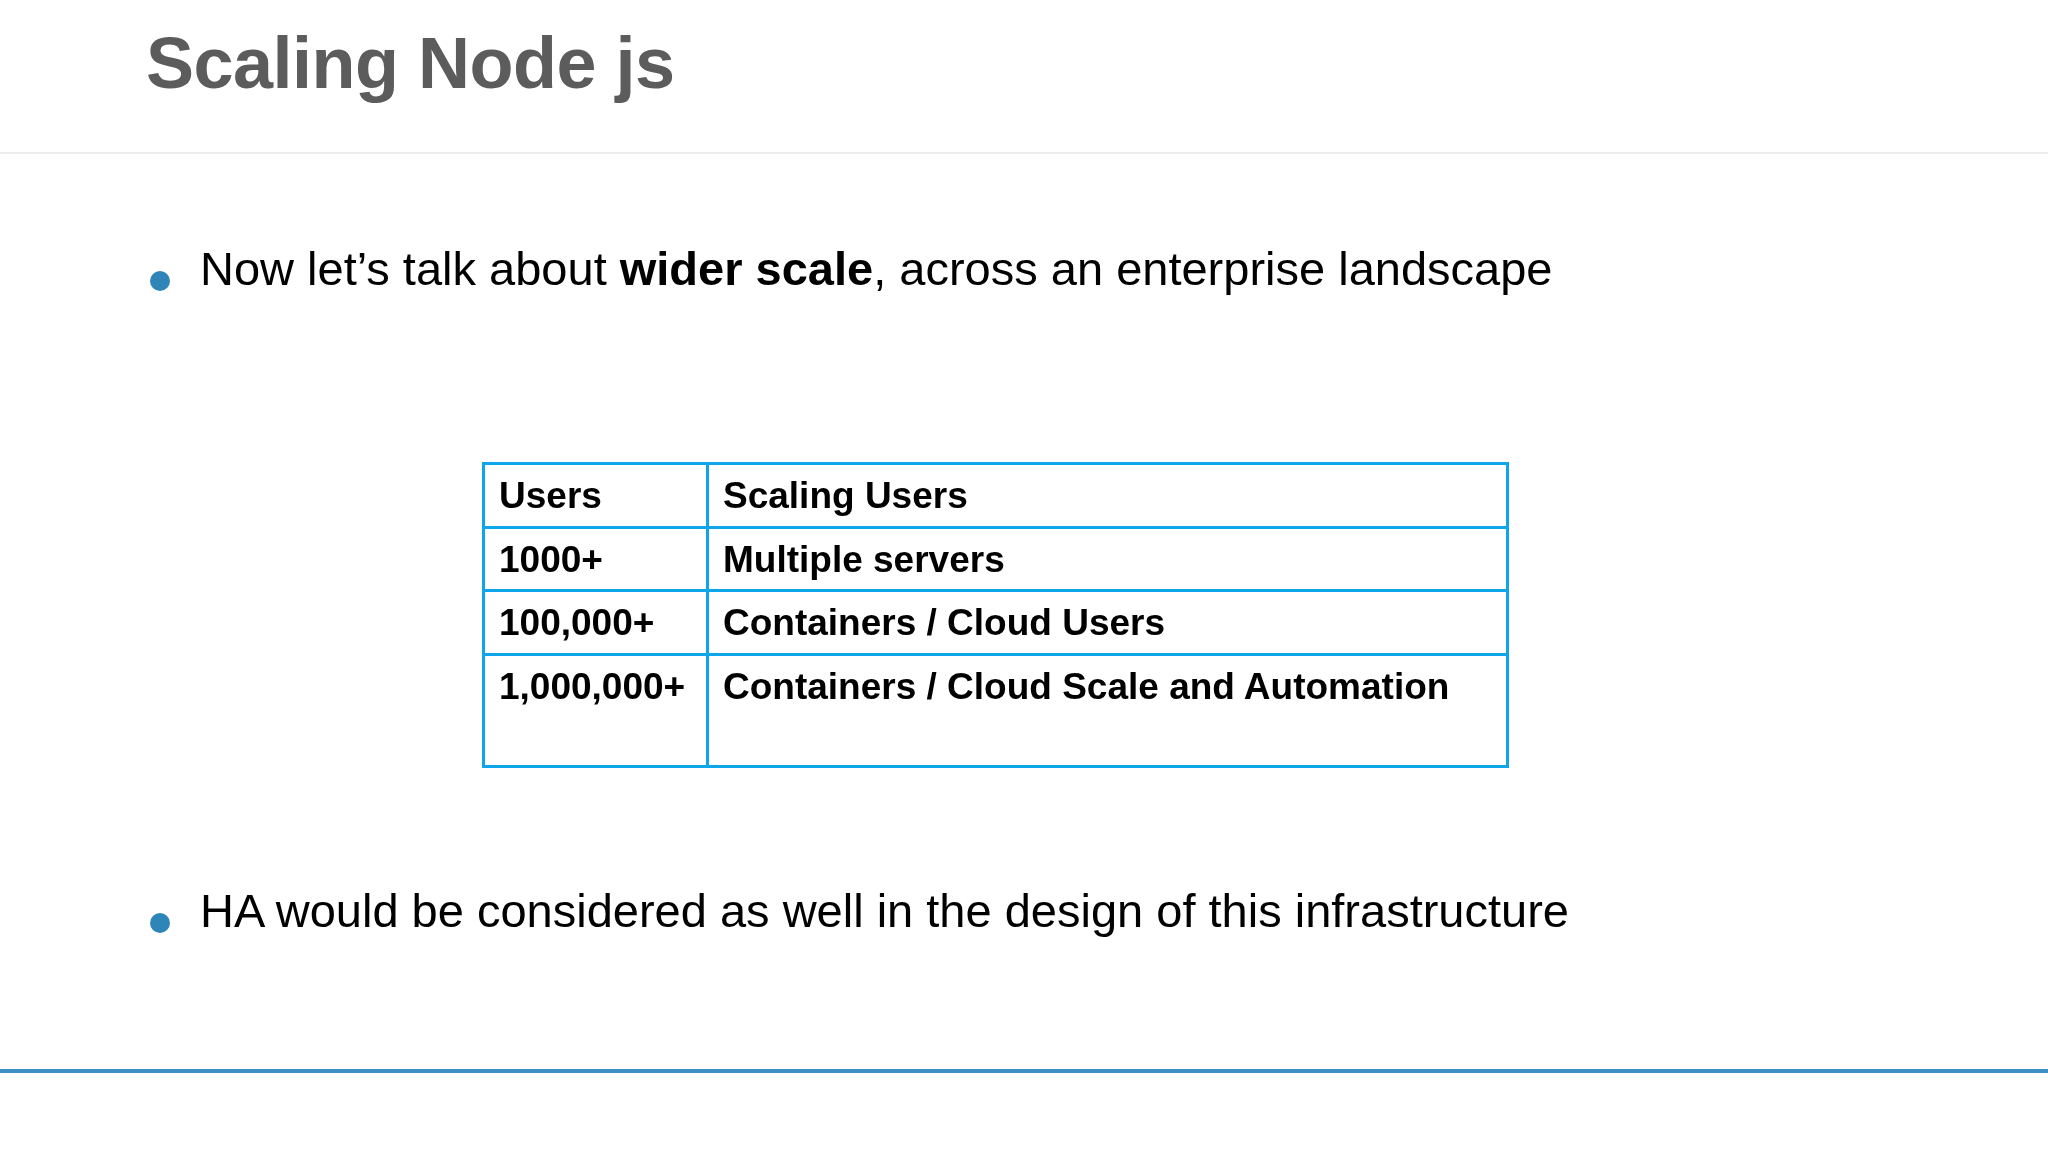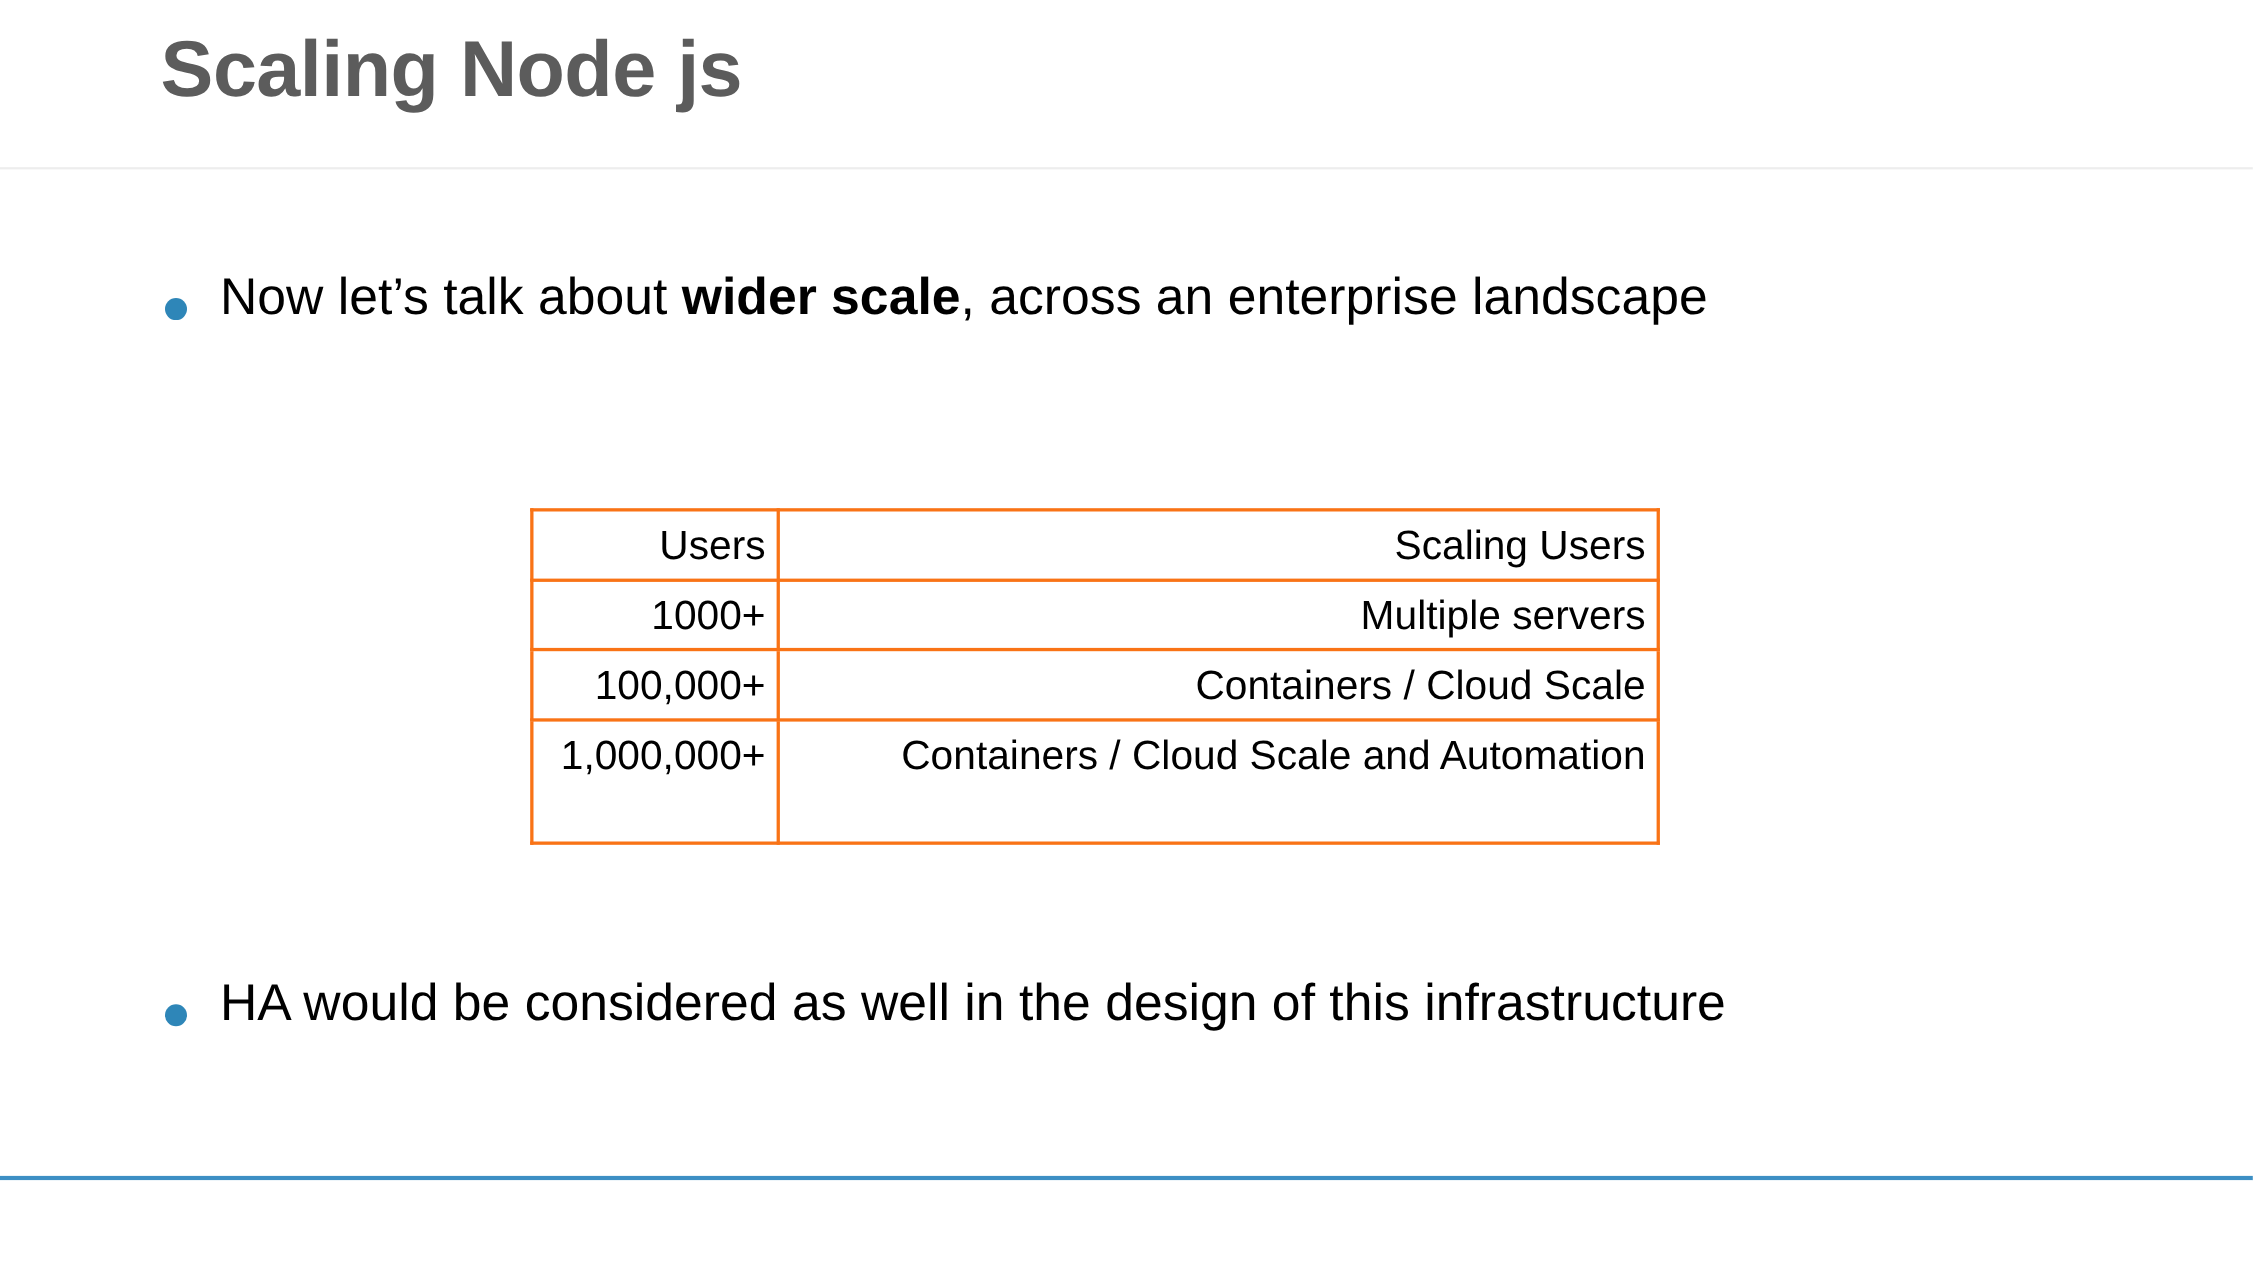--- a/index.html
+++ b/index.html
@@ -85,25 +85,25 @@
     width: 1024px;
     border-collapse: collapse;
     table-layout: fixed;
     border: 3px solid #000000;
     background: #ffffff;
   }
   .scaling-table col.c1 { width: 224px; }
   .scaling-table col.c2 { width: 800px; }
   .scaling-table td,
   .scaling-table th {
-    border: 3px solid #f97316;
-    text-align: right;
+    border: 3px solid #0ea5e9;
+    text-align: left;
     vertical-align: top;
     font-size: 37px;
-    font-weight: normal;
+    font-weight: bold;
     color: #000000;
     padding: 9px 10px 8px 14px;
     line-height: 1.18;
     height: 56px;
     box-sizing: border-box;
   }
   .scaling-table tr.tall td { height: 112px; }
 
   
   .footer-rule {
@@ -149,21 +149,21 @@
           <th>Scaling Users</th>
         </tr>
       </thead>
       <tbody>
         <tr>
           <td>1000+</td>
           <td>Multiple servers</td>
         </tr>
         <tr>
           <td>100,000+</td>
-          <td>Containers / Cloud Scale</td>
+          <td>Containers / Cloud Users</td>
         </tr>
         <tr class="tall">
           <td>1,000,000+</td>
           <td>Containers / Cloud Scale and Automation</td>
         </tr>
       </tbody>
     </table>
 
     <div class="bullet-row b2">
       <span class="bullet-dot"></span>

